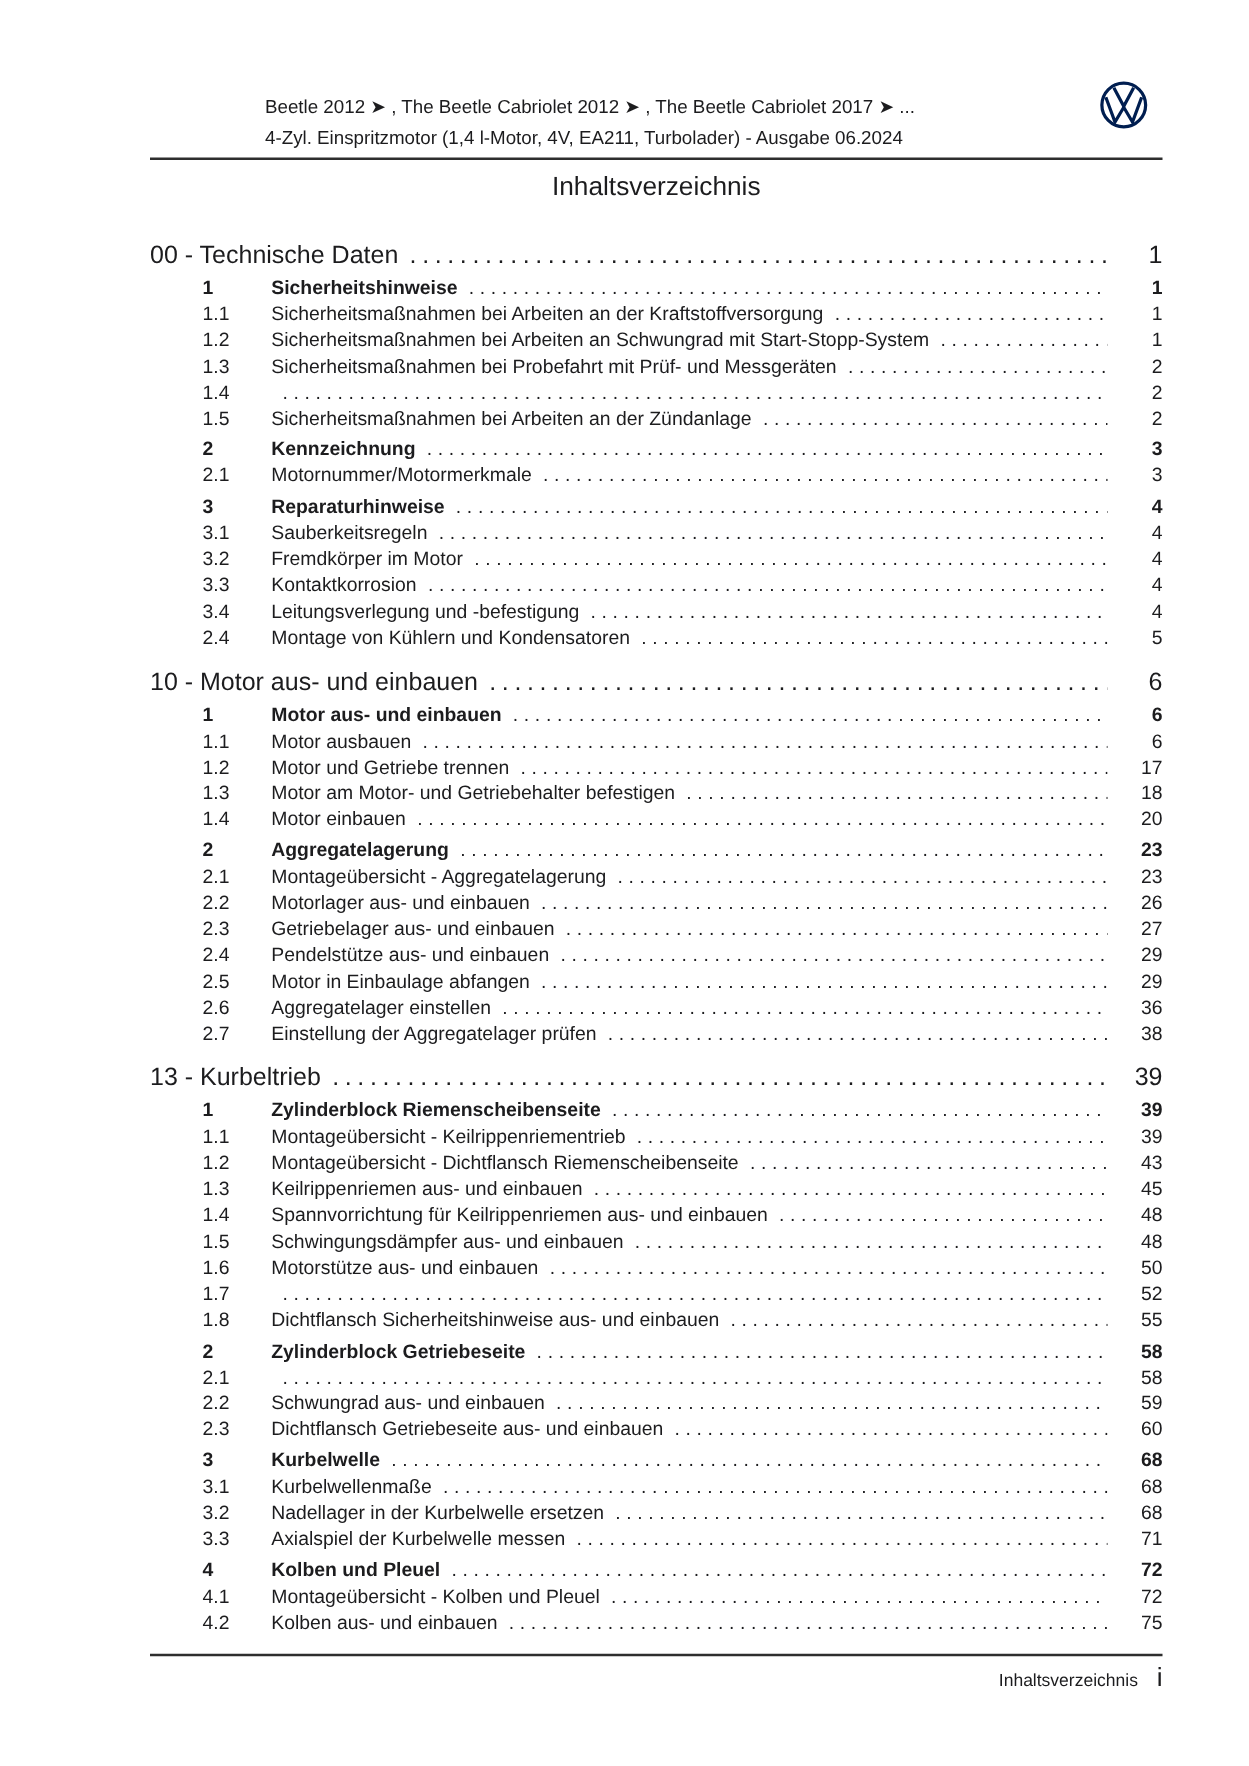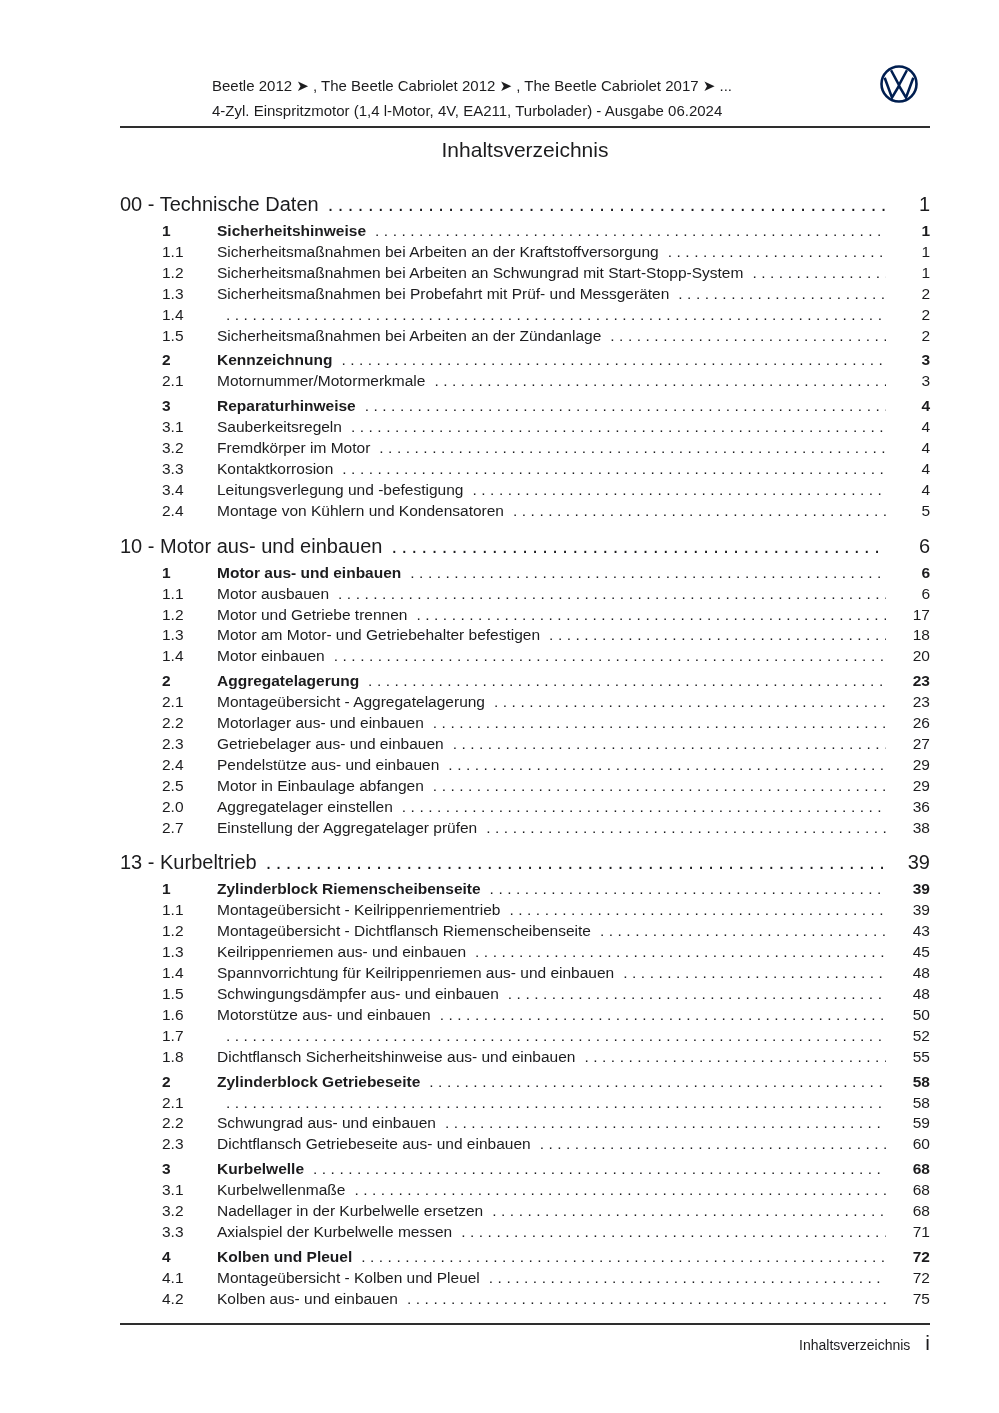--- a/index.html
+++ b/index.html
@@ -277,21 +277,21 @@
         <span class="leader"></span>
         <span class="pg">29</span>
       </div>
       <div class="row entry lvl2">
         <span class="num">2.5</span>
         <span class="ttl">Motor in Einbaulage abfangen</span>
         <span class="leader"></span>
         <span class="pg">29</span>
       </div>
       <div class="row entry lvl2">
-        <span class="num">2.0</span>
+        <span class="num">2.6</span>
         <span class="ttl">Aggregatelager einstellen</span>
         <span class="leader"></span>
         <span class="pg">36</span>
       </div>
       <div class="row entry lvl2">
         <span class="num">2.7</span>
         <span class="ttl">Einstellung der Aggregatelager prüfen</span>
         <span class="leader"></span>
         <span class="pg">38</span>
       </div>

